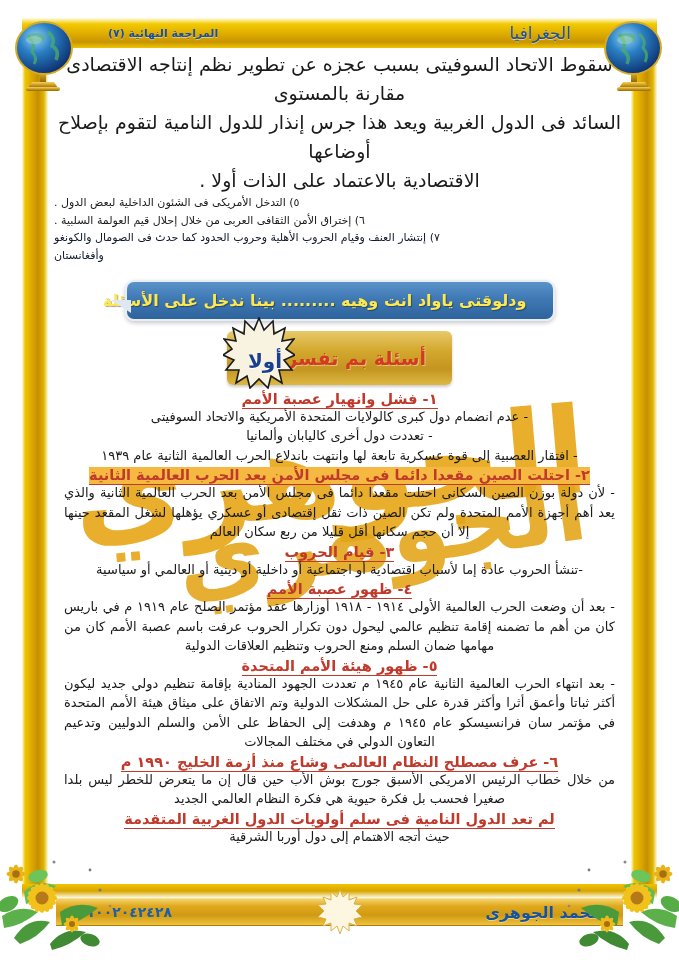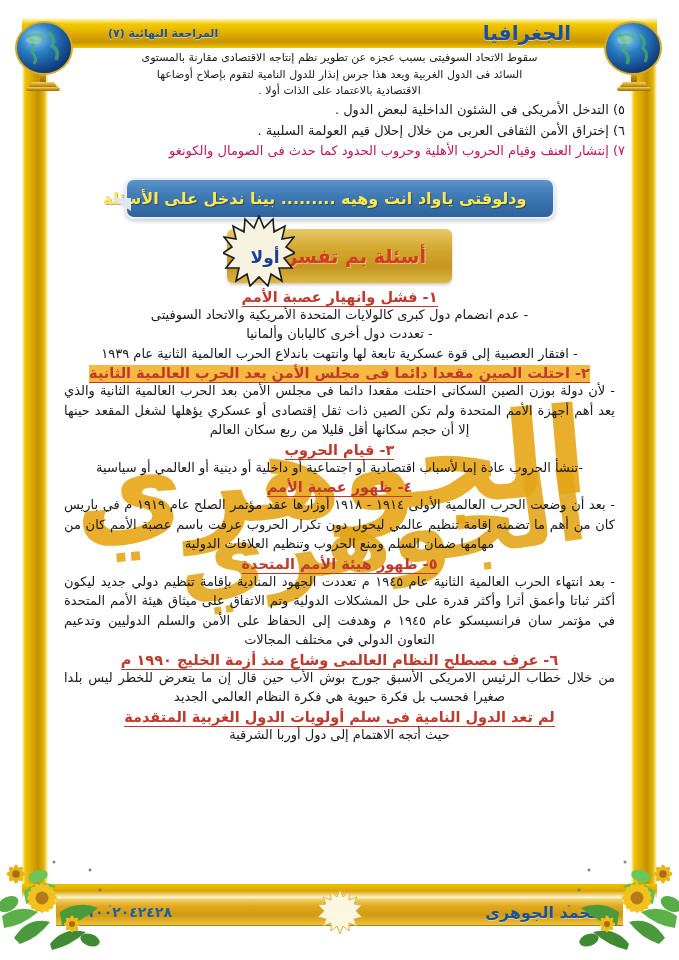--- a/index.html
+++ b/index.html
@@ -67,22 +67,22 @@
   .header-inner {
     position: relative;
     width: 100%;
     height: 100%;
     display: flex;
     align-items: center;
     justify-content: space-between;
     padding: 0 60px;
   }
   .header-subject {
-    font-size: 20px;
-    font-weight: bold;
+    font-size: 17px;
+    font-weight: normal;
     color: #1b4f9c;
     letter-spacing: 0.4px;
     text-shadow: 0 1px 0 rgba(255,255,255,0.45);
     white-space: nowrap;
   }
   .header-title {
     font-size: 11px;
     font-weight: bold;
     color: #1b4f9c;
     letter-spacing: 0.4px;
@@ -139,38 +139,38 @@
     white-space: nowrap;
     z-index: 12;
     pointer-events: none;
     letter-spacing: -4px;
   }
 
   
   .para {
     position: relative;
     z-index: 18;
-    font-size: 11px;
+    font-size: 19px;
     line-height: 1.52;
     color: #1a1a1a;
     text-align: center;
     direction: rtl;
     padding: 0 4px;
   }
 
   .numbered {
     position: relative;
     z-index: 18;
-    font-size: 13px;
+    font-size: 11px;
     line-height: 1.58;
     color: #1a1a1a;
-    text-align: right;
-    direction: rtl;
-  }
-  .numbered.red { color: #be185d; }
+    text-align: left;
+    direction: rtl;
+  }
+  .numbered.red { color: #0f172a; }
 
   
   .banner-wrap {
     position: relative;
     z-index: 18;
     margin: 16px 0 6px 0;
     display: flex;
     justify-content: center;
   }
   .banner {
@@ -234,21 +234,21 @@
     width: 72px;
     height: 72px;
     z-index: 2;
   }
   .starburst-label {
     position: absolute;
     left: 14px;
     top: 18px;
     width: 48px;
     text-align: center;
-    font-size: 17px;
+    font-size: 20px;
     font-weight: bold;
     color: #1b3f8f;
     z-index: 3;
     text-shadow: 0 1px 0 #fff;
   }
 
   
   .qhead {
     position: relative;
     z-index: 18;
@@ -416,20 +416,23 @@
       <span>٥)</span>
       <span>التدخل الأمريكى فى الشئون الداخلية لبعض الدول .</span>
     </div>
     <div class="numbered">
       <span>٦)</span>
       <span>إختراق الأمن الثقافى العربى من خلال إحلال قيم العولمة السلبية .</span>
     </div>
     <div class="numbered red">
       <span>٧)</span>
       <span>إنتشار العنف وقيام الحروب الأهلية وحروب الحدود كما حدث فى الصومال والكونغو</span>
+    </div>
+    <div class="numbered red">
+      <span>وأفغانستان</span>
     </div>
 
     <div class="banner-wrap">
       <div class="banner">
         <div class="banner-tail"></div>
         <div class="banner-text">ودلوقتى ياواد انت وهيه ......... بينا ندخل على الأسئلة</div>
       </div>
     </div>
 
     <div class="goldbox-wrap">

